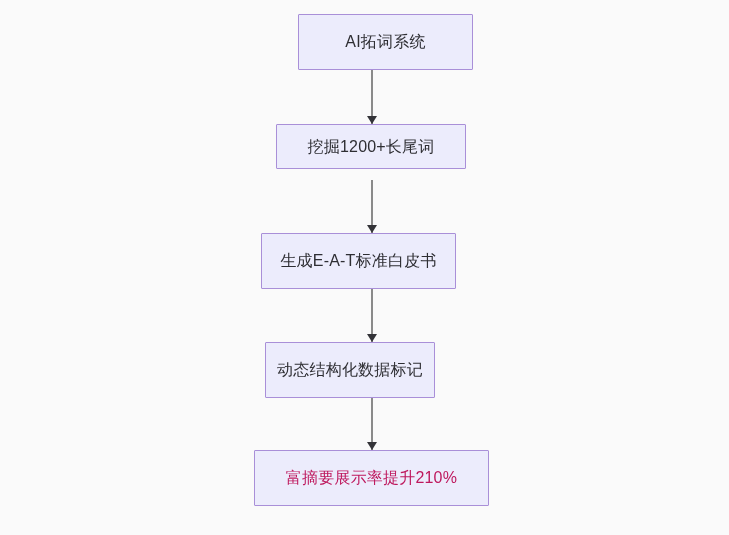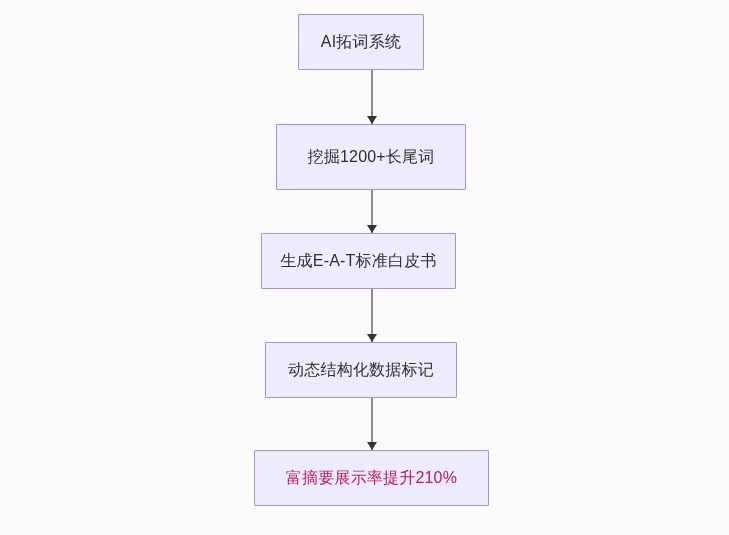--- a/index.html
+++ b/index.html
@@ -72,29 +72,29 @@
   </div>
   <div class="edge" id="edge-2" style="left: 371px; top: 289px; width: 2px; height: 53px;">
     <div class="edge-line" style="height: 53px; background: rgb(138, 138, 138);"></div>
     <div class="edge-head" style="top: 45px; border-top-color: rgb(51, 51, 56);"></div>
   </div>
   <div class="edge" id="edge-3" style="left: 371px; top: 398px; width: 2px; height: 52px;">
     <div class="edge-line" style="height: 52px; background: rgb(138, 138, 138);"></div>
     <div class="edge-head" style="top: 44px; border-top-color: rgb(51, 51, 56);"></div>
   </div>
 
-  <div class="node" id="node-0" style="left: 298px; top: 14px; width: 126px; height: 56px; background: rgb(236, 236, 252); border-color: rgb(169, 143, 216); color: rgb(46, 46, 51);">
+  <div class="node" id="node-0" style="left: 298px; top: 14px; width: 175px; height: 56px; background: rgb(236, 236, 252); border-color: rgb(169, 143, 216); color: rgb(46, 46, 51);">
     <span class="node-label">AI拓词系统</span>
   </div>
-  <div class="node" id="node-1" style="left: 276px; top: 124px; width: 190px; height: 66px; background: rgb(236, 236, 252); border-color: rgb(169, 143, 216); color: rgb(46, 46, 51);">
+  <div class="node" id="node-1" style="left: 276px; top: 124px; width: 190px; height: 45px; background: rgb(236, 236, 252); border-color: rgb(169, 143, 216); color: rgb(46, 46, 51);">
     <span class="node-label">挖掘1200+长尾词</span>
   </div>
   <div class="node" id="node-2" style="left: 261px; top: 233px; width: 195px; height: 56px; background: rgb(236, 236, 252); border-color: rgb(169, 143, 216); color: rgb(46, 46, 51);">
     <span class="node-label">生成E-A-T标准白皮书</span>
   </div>
-  <div class="node" id="node-3" style="left: 265px; top: 342px; width: 192px; height: 56px; background: rgb(236, 236, 252); border-color: rgb(169, 143, 216); color: rgb(46, 46, 51);">
+  <div class="node" id="node-3" style="left: 265px; top: 342px; width: 170px; height: 56px; background: rgb(236, 236, 252); border-color: rgb(169, 143, 216); color: rgb(46, 46, 51);">
     <span class="node-label">动态结构化数据标记</span>
   </div>
   <div class="node" id="node-4" style="left: 254px; top: 450px; width: 235px; height: 56px; background: rgb(236, 236, 252); border-color: rgb(169, 143, 216); color: #be185d;">
     <span class="node-label">富摘要展示率提升210%</span>
   </div>
 
 </div>
 
 </body></html>

